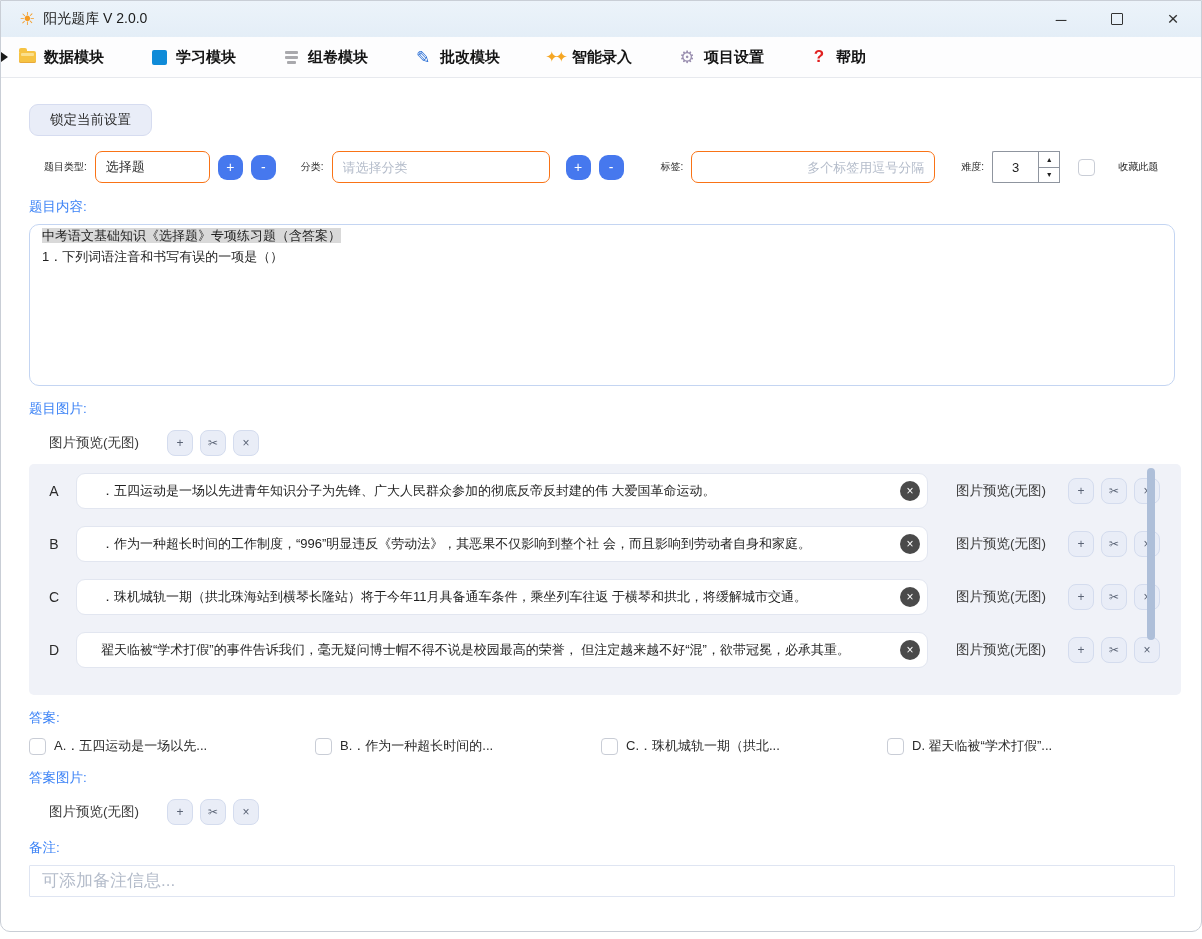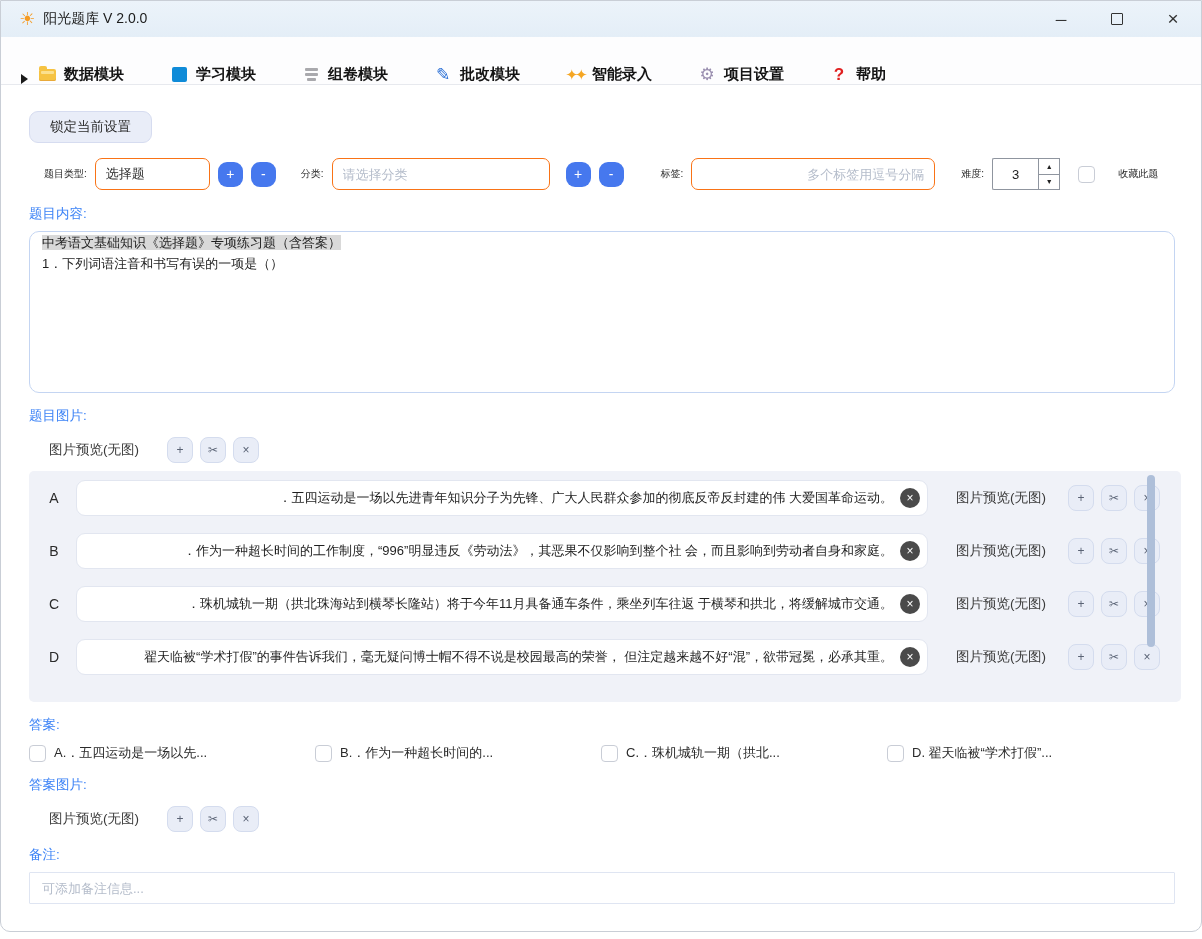--- a/index.html
+++ b/index.html
@@ -8,21 +8,21 @@
 
   
   .titlebar { height:36px; background:linear-gradient(#ecf3fa,#e4eef7); display:flex; align-items:center; padding-left:18px; }
   .sun-icon { color:#f59b23; font-size:18px; margin-right:8px; line-height:1; }
   .title-text { font-size:14px; color:#1b1b1b; }
   .win-controls { margin-left:auto; display:flex; height:100%; }
   .win-btn { width:56px; height:100%; display:flex; align-items:center; justify-content:center; color:#333; font-size:15px; cursor:default; }
   .max-glyph { width:12px; height:12px; border:1.6px solid #333; border-radius:1px; }
 
   
-  .menubar { height:48px; background:#fdfdfe; border-bottom:1px solid #e7e9ee; display:flex; align-items:flex-end; padding-left:20px; }
+  .menubar { height:41px; background:#fdfdfe; border-bottom:1px solid #e7e9ee; display:flex; align-items:center; }
   .menu-caret { width:0; height:0; border-left:7px solid #1a1a1a; border-top:5px solid transparent; border-bottom:5px solid transparent; margin-right:10px; }
   .menu-item { display:flex; align-items:center; gap:8px; font-size:15px; font-weight:bold; color:#141414; margin-right:46px; cursor:default; }
   .ic { display:inline-flex; align-items:center; justify-content:center; width:18px; height:18px; }
   .ic-folder { position:relative; width:17px; height:12px; background:#f6c343; border-radius:2px; box-shadow:0 -1px 0 #e8a93a inset; }
   .ic-folder::before { content:""; position:absolute; top:-3px; left:0; width:8px; height:4px; background:#f6c343; border-radius:2px 2px 0 0; }
   .ic-folder::after { content:""; position:absolute; top:2px; left:2px; width:13px; height:3px; background:#fbe08e; border-radius:1px; }
   .ic-bluesq { width:15px; height:15px; background:#0f8bd8; border-radius:2px; }
   .ic-lines { display:flex; flex-direction:column; gap:2px; }
   .ic-lines span { display:block; height:3px; background:#a9a9ad; border-radius:1px; }
   .ic-lines .l1{width:13px;} .ic-lines .l2{width:13px;} .ic-lines .l3{width:9px;}
@@ -55,31 +55,31 @@
 
   .preview-row { display:flex; align-items:center; margin:12px 0 4px 20px; }
   .preview-text { font-size:13.5px; color:#3a3a3a; margin-right:28px; }
   .tool-btn { width:26px; height:26px; border:1px solid #d4dcee; border-radius:8px; background:#e9edf7; color:#5a6375; font-size:12px; line-height:1; margin-right:7px; display:inline-flex; align-items:center; justify-content:center; }
 
   .options-panel { position:relative; margin-top:8px; width:1152px; background:#f0f2f8; border-radius:5px; padding:9px 0 10px 0; }
   .opt-row { display:flex; align-items:center; height:36px; margin:0 0 17px 0; }
   .opt-row:last-child { margin-bottom:0; }
   .opt-letter { width:26px; text-align:center; margin-left:12px; font-size:14px; color:#2b2b2b; flex:none; }
   .opt-input-wrap { position:relative; width:852px; margin-left:9px; flex:none; }
-  .opt-input { width:852px; height:36px; border:1px solid #e2e6f0; border-radius:9px; background:#fff; padding:0 34px 0 0; font-size:13px; color:#1f1f1f; outline:none; font-family:inherit;text-align:right; }
+  .opt-input { width:852px; height:36px; border:1px solid #e2e6f0; border-radius:9px; background:#fff; padding:0 34px 0 24px; font-size:13px; color:#1f1f1f; outline:none; font-family:inherit; }
   .clear-btn { position:absolute; right:8px; top:8px; width:20px; height:20px; border-radius:50%; background:#4a4a4a; color:#fff; font-size:12px; line-height:1; display:flex; align-items:center; justify-content:center; border:none; }
   .opt-preview { font-size:13.5px; color:#3a3a3a; margin-left:28px; margin-right:22px; white-space:nowrap; }
   .scrollbar { position:absolute; right:26px; top:4px; bottom:4px; width:8px; border-radius:4px; background:transparent; }
   .scroll-thumb { position:absolute; top:0; left:0; width:8px; height:172px; border-radius:4px; background:#aebfd9; }
 
   .answers-row { display:flex; align-items:center; margin-top:10px; }
   .answer-item { display:flex; align-items:center; width:289px; }
   .answer-item span { font-size:13px; color:#2b2b2b; white-space:nowrap; }
 
-  .note-input { margin-top:8px; width:1146px; height:32px; border:1px solid #dfe5f2; border-radius:1px; padding:0 12px; font-size:13px; color:#2b2b2b; outline:none; font-family:inherit; }
+  .note-input { margin-top:8px; width:1146px; height:32px; border:1px solid #dfe5f2; border-radius:1px; padding:0 12px; font-size:17px; color:#2b2b2b; outline:none; font-family:inherit; }
   .note-input::placeholder { color:#b4bcca; }
 
   
   .bottom-strip { position:absolute; left:0; right:0; bottom:0; height:8px; background:#ededed; z-index:-1; }
   .bottom-strip i { position:absolute; top:0; height:4px; display:block; }
 </style>
 </head>
 <body>
 
 <div class="window">

